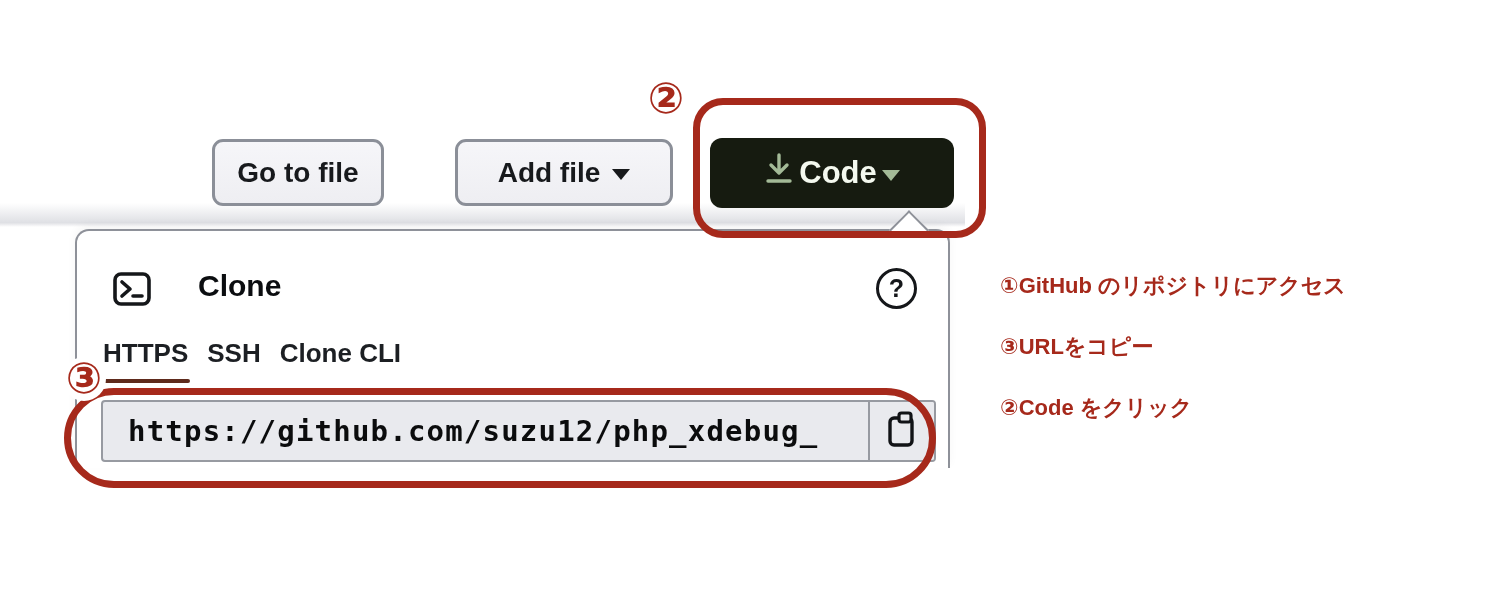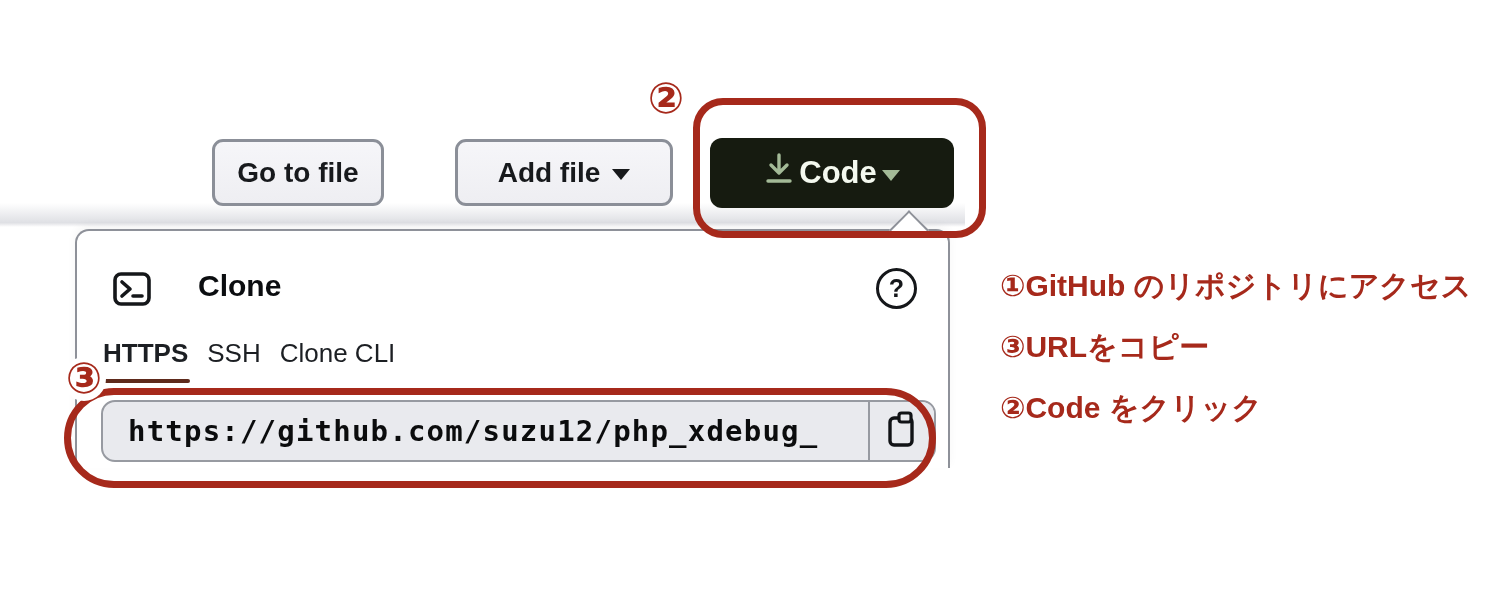--- a/index.html
+++ b/index.html
@@ -66,30 +66,30 @@
   .term-icon{position:absolute;left:36px;top:41px;}
   .clone-title{position:absolute;left:121px;top:38px;font-size:30px;font-weight:700;color:#0b0d10;}
   .help{
     position:absolute;left:799px;top:37px;width:41px;height:41px;
     border:3.5px solid #15171a;border-radius:50%;
     display:flex;align-items:center;justify-content:center;
     font-size:25px;font-weight:700;color:#15171a;
     box-sizing:border-box;cursor:pointer;
   }
   .tabs{position:absolute;left:26px;top:107px;display:flex;gap:19px;}
-  .tab{font-size:26px;font-weight:400;color:#1c1f23;cursor:pointer;position:relative;}
+  .tab{font-size:26px;font-weight:700;color:#1c1f23;cursor:pointer;position:relative;}
   .tab.selected{font-weight:700;}
   .tab.selected::after{
     content:"";position:absolute;left:-2px;right:-2px;bottom:-14px;height:4.5px;
     background:var(--underline);border-radius:2px;
   }
   .url-box{
     position:absolute;left:24px;top:169px;width:835px;height:62px;
     background:#e9eaee;
-    border:2.5px solid #979aa1;border-radius:14px;
+    border:2.5px solid #979aa1;border-radius:4px;
     box-sizing:border-box;
     display:flex;align-items:stretch;overflow:hidden;
   }
   .url-text{
     flex:1;display:flex;align-items:center;padding-left:25px;
     font-family:"DejaVu Sans Mono","Liberation Mono",monospace;
     font-size:29px;font-weight:600;letter-spacing:1.2px;color:#0b0c0d;
     white-space:nowrap;overflow:hidden;
   }
   .copy-btn{
@@ -104,21 +104,21 @@
   .badge{
     position:absolute;z-index:7;color:var(--red);
     font-size:43px;font-weight:700;line-height:43px;
     width:44px;height:44px;text-align:center;
     background:#fff;border-radius:50%;
   }
   .badge-2{left:644px;top:77px;}
   .badge-3{left:62px;top:357px;}
   .steps{
     position:absolute;left:1000px;top:255px;z-index:7;
-    color:var(--red);font-size:30px;font-weight:700;line-height:61px;
+    color:var(--red);font-size:22px;font-weight:700;line-height:61px;
     white-space:nowrap;
   }
 </style>
 </head>
 <body>
 
 <div class="canvas">
 
   <div class="header-shadow"></div>
 

